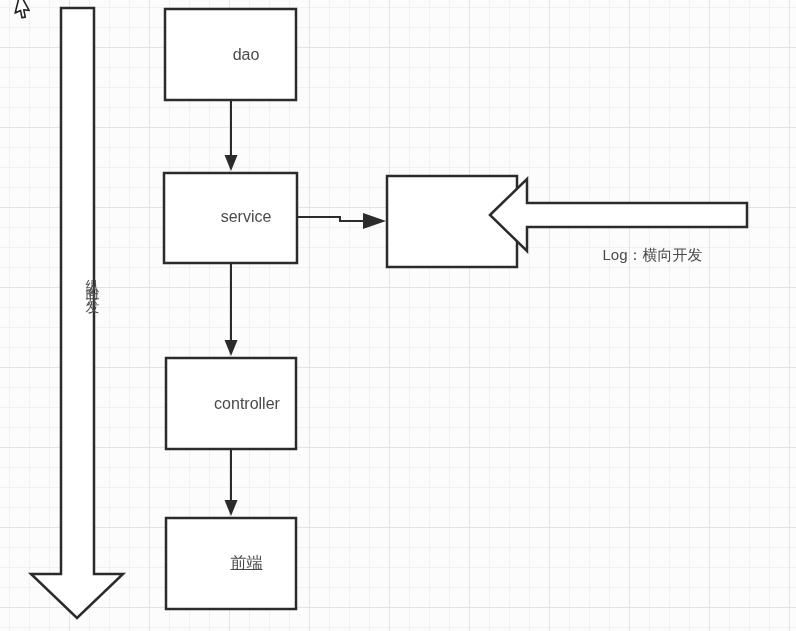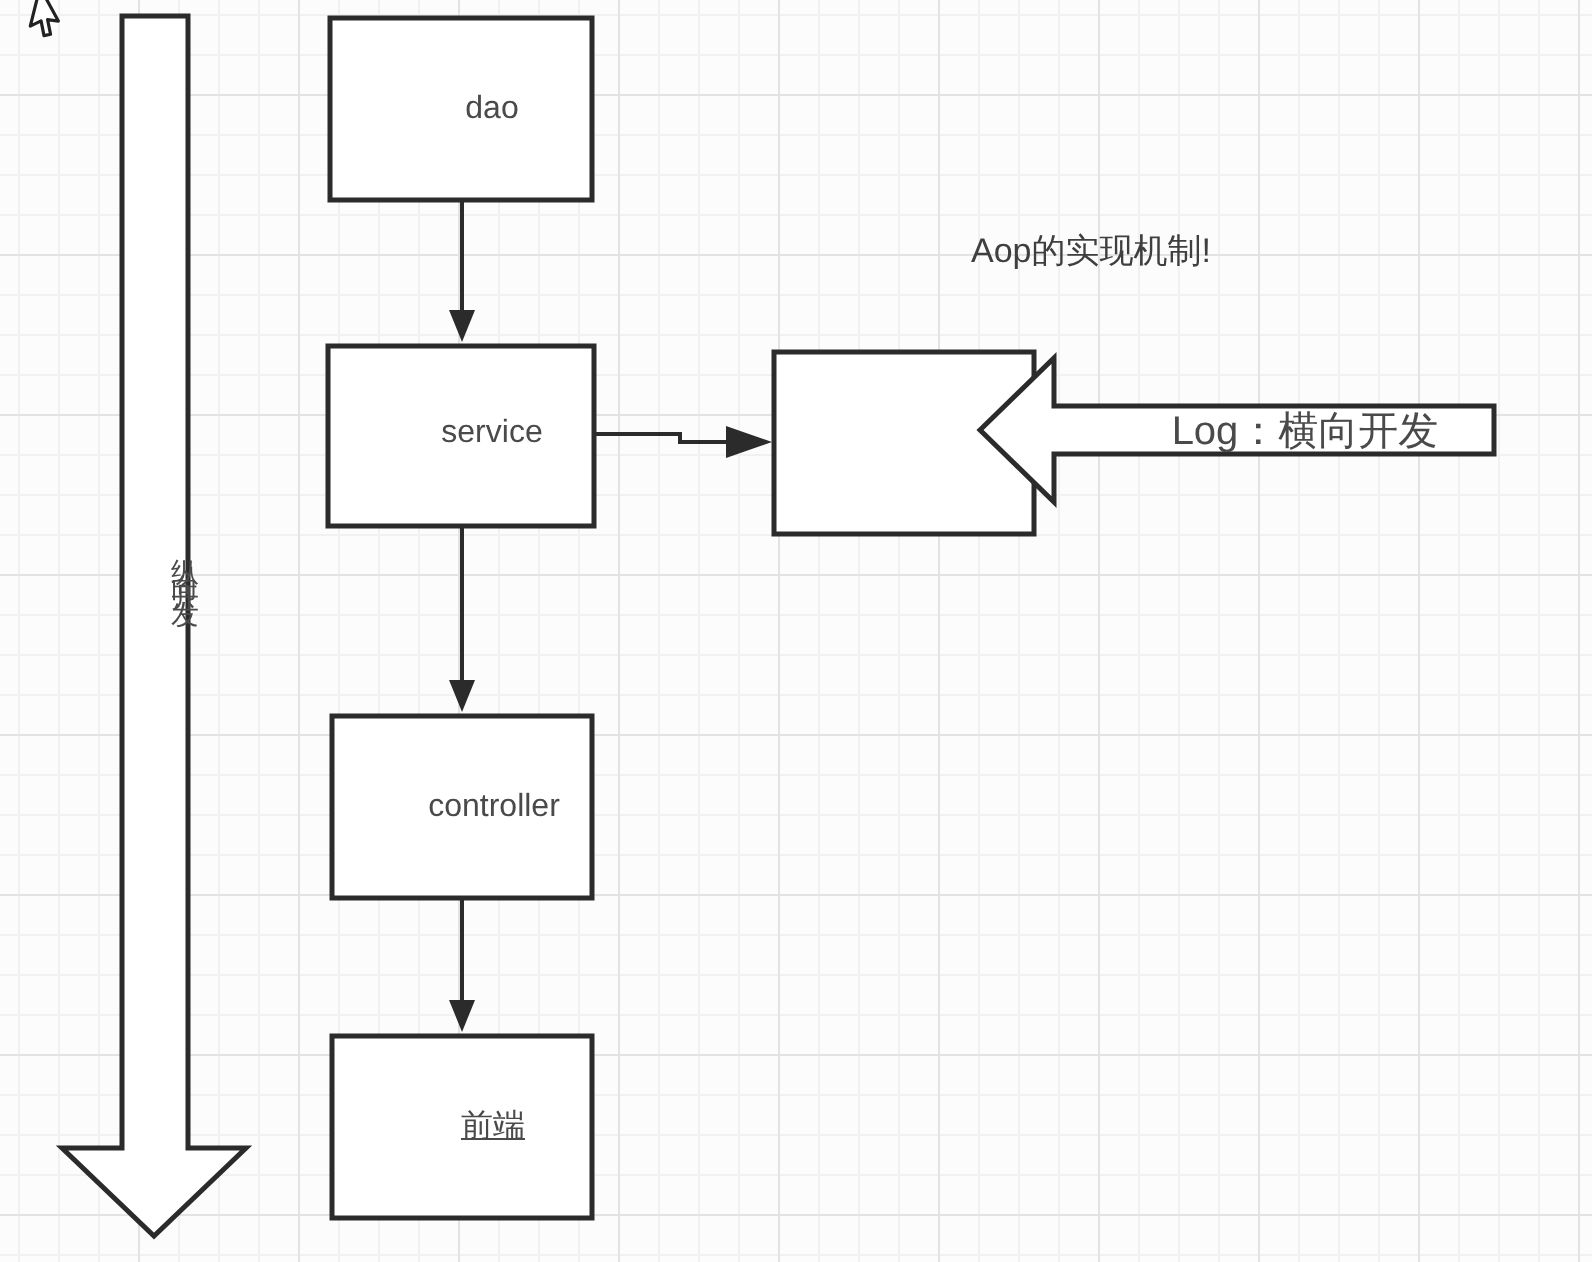--- a/index.html
+++ b/index.html
@@ -42,21 +42,21 @@
 
   .label-vertical span {
     writing-mode: vertical-rl;
     text-orientation: upright;
     font-size: 14px;
     letter-spacing: 7px;
     color: #4a4a4a;
   }
 
   .label-annotation { font-size: 17px; color: #3f3f3f; }
-  .label-log { font-size: 20px; color: #4a4a4a; }
+  .label-log { font-size: 15px; color: #4a4a4a; margin-top: 40px; }
 
   .cursor {
     position: absolute;
     left: 6px; top: -4px;
     width: 28px; height: 30px;
     pointer-events: none;
   }
 </style>
 </head>
 <body>
@@ -103,21 +103,20 @@
   <div class="label" style="left:166px; top:358px; width:131px; height:91px;">controller</div>
 
   <div class="label" style="left:166px; top:518px; width:130px; height:91px;text-decoration:underline;">前端</div>
 
   <div class="label label-vertical" style="left:61px; top:236px; width:33px; height:92px;">
     <span>纵向开发</span>
   </div>
 
   <div class="label label-log" style="left:527px; top:203px; width:220px; height:24px;">Log：横向开发</div>
 
-  <div class="label label-annotation" style="left:462px; top:112px; width:136px; height:26px;">Aop的实现机制!</div>
 
   <svg class="cursor" viewBox="0 0 28 30">
     <g transform="rotate(14 14 10)">
       <path d="M11,-2 L11,18 L15.6,14.2 L18.8,21 L21.8,19.5 L18.6,12.8 L24,12.2 Z" fill="#ffffff" stroke="#222222" stroke-width="1.6" stroke-linejoin="round"></path>
     </g>
   </svg>
 
 </div>
 
 </body></html>

